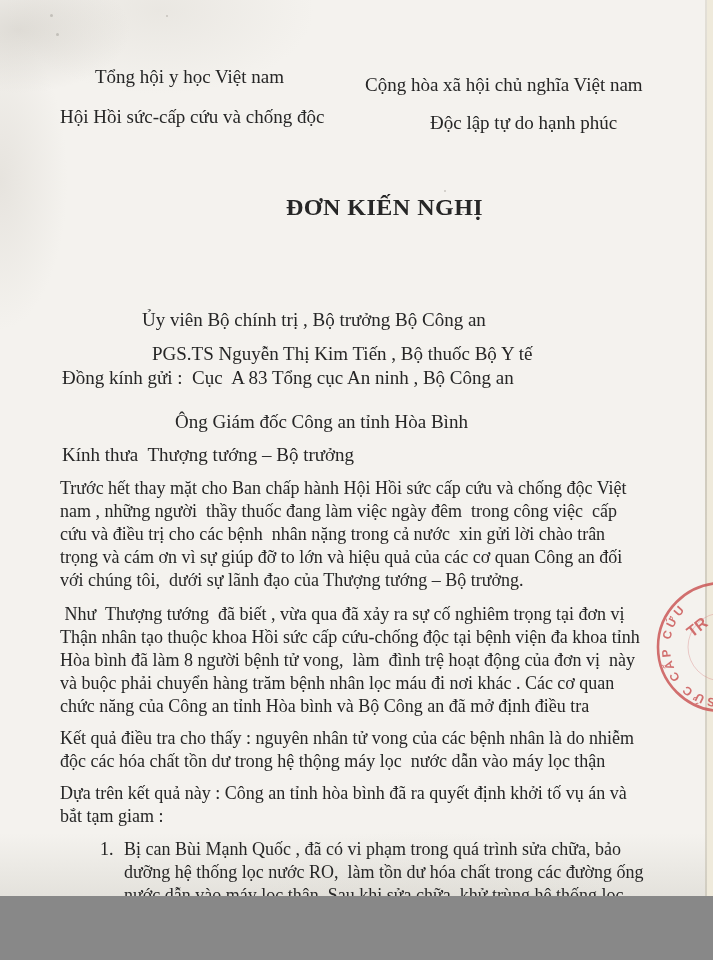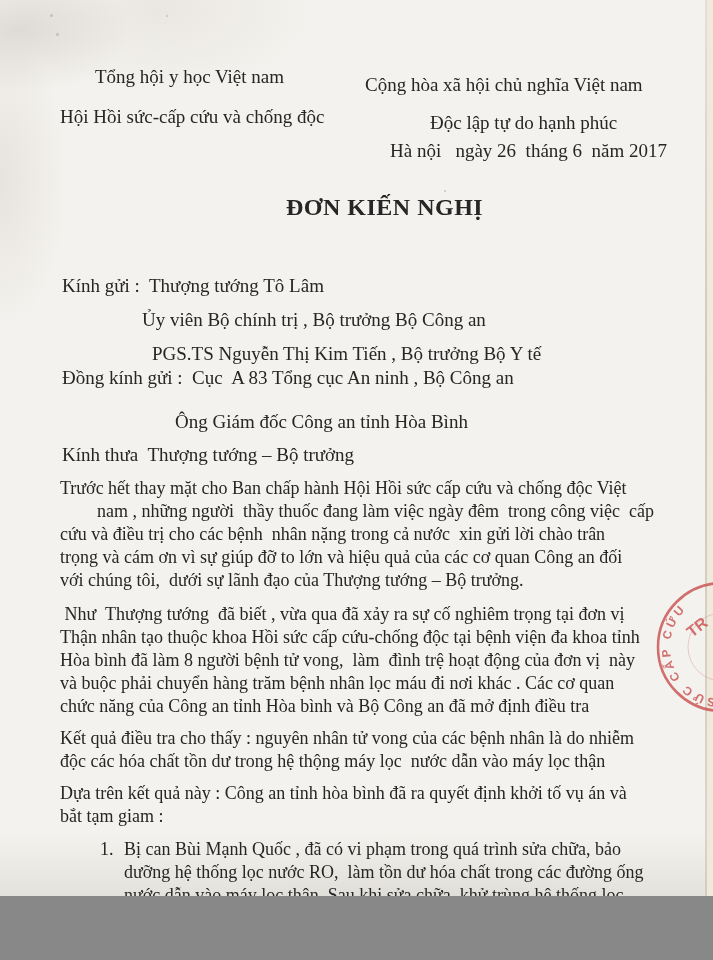--- a/index.html
+++ b/index.html
@@ -41,34 +41,32 @@
   <div class="speck" style="left:56px;top:33px;width:3px;height:3px;"></div>
   <div class="speck" style="left:166px;top:15px;width:2px;height:2px;"></div>
   <div class="speck" style="left:444px;top:190px;width:2px;height:2px;"></div>
   <div class="speck" style="left:462px;top:211px;width:2px;height:2px;"></div>
   <div class="speck" style="left:491px;top:928px;width:2px;height:2px;"></div>
 
   <div class="hdr" style="left:95px;top:66px;">Tổng hội y học Việt nam</div>
   <div class="hdr" style="left:60px;top:106px;">Hội Hồi sức-cấp cứu và chống độc</div>
   <div class="hdr" style="left:430px;top:112px;">Độc lập tự do hạnh phúc</div>
   <div class="hdr" style="left:365px;top:74px;">Cộng hòa xã hội chủ nghĩa Việt nam</div>
-  <div class="hdr" style="left:390px;top:140px;">Hà nội   ngày 26  tháng 6  năm 2017</div>
 
   <div class="title" style="left:286px;top:194px;">ĐƠN KIẾN NGHỊ</div>
 
-  <div class="addr" style="left:62px;top:275px;">Kính gửi :  Thượng tướng Tô Lâm</div>
   <div class="addr" style="left:142px;top:309px;">Ủy viên Bộ chính trị , Bộ trưởng Bộ Công an</div>
-  <div class="addr" style="left:152px;top:343px;">PGS.TS Nguyễn Thị Kim Tiến , Bộ trưởng Bộ Y tế</div>
+  <div class="addr" style="left:152px;top:343px;">PGS.TS Nguyễn Thị Kim Tiến , Bộ thuốc Bộ Y tế</div>
   <div class="addr" style="left:62px;top:367px;">Đồng kính gửi :  Cục  A 83 Tổng cục An ninh , Bộ Công an</div>
   <div class="addr" style="left:175px;top:411px;">Ông Giám đốc Công an tỉnh Hòa Bình</div>
   <div class="addr" style="left:62px;top:444px;text-align:center;">Kính thưa  Thượng tướng – Bộ trưởng</div>
 
   <div>
     <div class="txt" style="left:60px;top:477px;">Trước hết thay mặt cho Ban chấp hành Hội Hồi sức cấp cứu và chống độc Việt</div>
-    <div class="txt" style="left:60px;top:500px;margin-left:37px;">nam , những người  thầy thuốc đang làm việc ngày đêm  trong công việc  cấp</div>
+    <div class="txt" style="left:60px;top:500px;">nam , những người  thầy thuốc đang làm việc ngày đêm  trong công việc  cấp</div>
     <div class="txt" style="left:60px;top:523px;">cứu và điều trị cho các bệnh  nhân nặng trong cả nước  xin gửi lời chào trân</div>
     <div class="txt" style="left:60px;top:546px;">trọng và cám ơn vì sự giúp đỡ to lớn và hiệu quả của các cơ quan Công an đối</div>
     <div class="txt" style="left:60px;top:569px;">với chúng tôi,  dưới sự lãnh đạo của Thượng tướng – Bộ trưởng.</div>
   </div>
 
   <div>
     <div class="txt" style="left:60px;top:603px;"> Như  Thượng tướng  đã biết , vừa qua đã xảy ra sự cố nghiêm trọng tại đơn vị</div>
     <div class="txt" style="left:60px;top:626px;">Thận nhân tạo thuộc khoa Hồi sức cấp cứu-chống độc tại bệnh viện đa khoa tỉnh</div>
     <div class="txt" style="left:60px;top:649px;">Hòa bình đã làm 8 người bệnh tử vong,  làm  đình trệ hoạt động của đơn vị  này</div>
     <div class="txt" style="left:60px;top:672px;">và buộc phải chuyển hàng trăm bệnh nhân lọc máu đi nơi khác . Các cơ quan</div>

